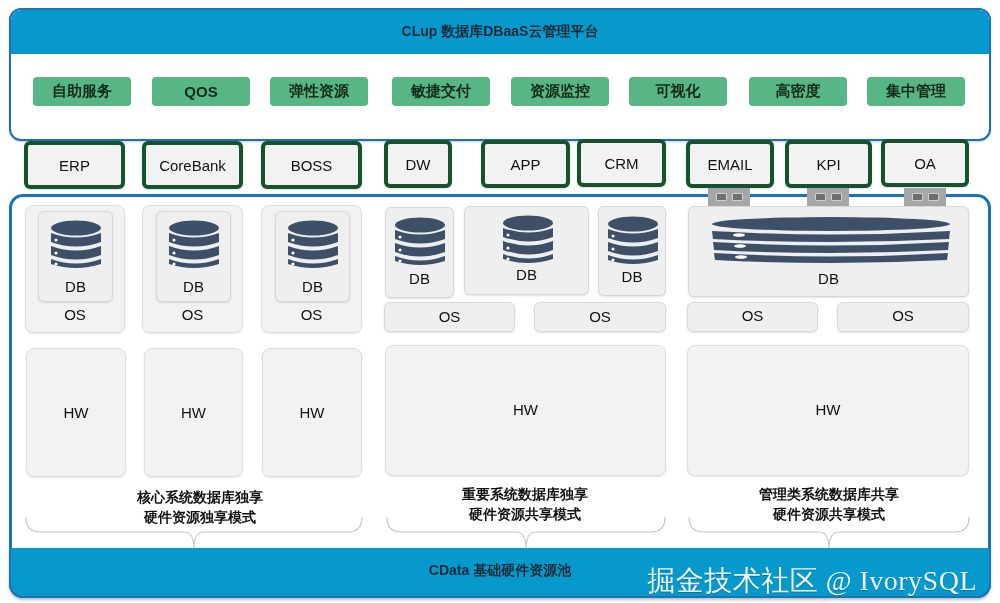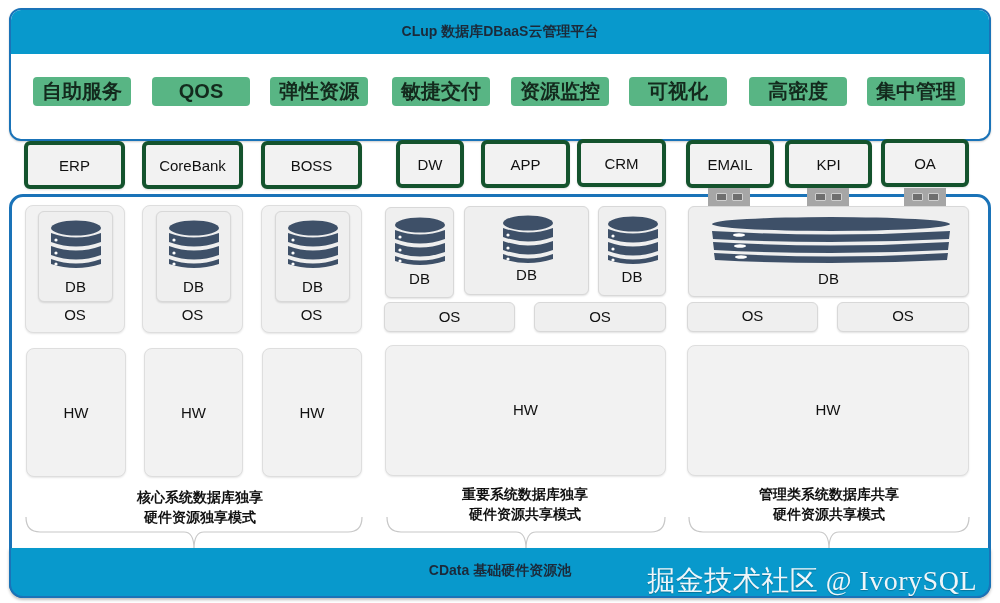--- a/index.html
+++ b/index.html
@@ -17,21 +17,21 @@
   }
   #platform-header {
     position: absolute; left: 0; top: 0; width: 100%; height: 44px;
     background: #0899cc; display: flex; align-items: center; justify-content: center;
     font-size: 14px; font-weight: bold; color: #1b2a3a;
   }
   .feature {
     position: absolute; top: 67px; height: 29px; width: 98px;
     background: #58b584; border-radius: 4px;
     display: flex; align-items: center; justify-content: center;
-    font-size: 20px; font-weight: bold; color: #132a1d;
+    font-size: 15px; font-weight: bold; color: #132a1d;
   }
   
   .app {
     position: absolute; height: 48px; background: #f2f2f2;
     border: 4px solid #14532d; border-radius: 6px;
     box-shadow: 0 1px 2px rgba(0,0,0,0.12);
     display: flex; align-items: center; justify-content: center;
     font-size: 15px; color: #111;
   }
   
@@ -90,21 +90,21 @@
   <div class="feature" style="left:381px">敏捷交付</div>
   <div class="feature" style="left:500px">资源监控</div>
   <div class="feature" style="left:618px">可视化</div>
   <div class="feature" style="left:856px">集中管理</div>
   <div class="feature" style="left:738px">高密度</div>
 </div>
 
 <div class="app" style="left:24px;top:141px;width:101px">ERP</div>
 <div class="app" style="left:142px;top:141px;width:101px">CoreBank</div>
 <div class="app" style="left:261px;top:141px;width:101px">BOSS</div>
-<div class="app" style="left:396px;top:140px;width:68px">DW</div>
+<div class="app" style="left:384px;top:140px;width:68px">DW</div>
 <div class="app" style="left:481px;top:140px;width:89px">APP</div>
 <div class="app" style="left:577px;top:139px;width:89px">CRM</div>
 <div class="app" style="left:686px;top:140px;width:88px">EMAIL</div>
 <div class="app" style="left:785px;top:140px;width:87px">KPI</div>
 <div class="app" style="left:881px;top:139px;width:88px">OA</div>
 
 <div id="frame" class="abs"></div>
 
 <div class="conn" style="left:708px">
     <span></span>

